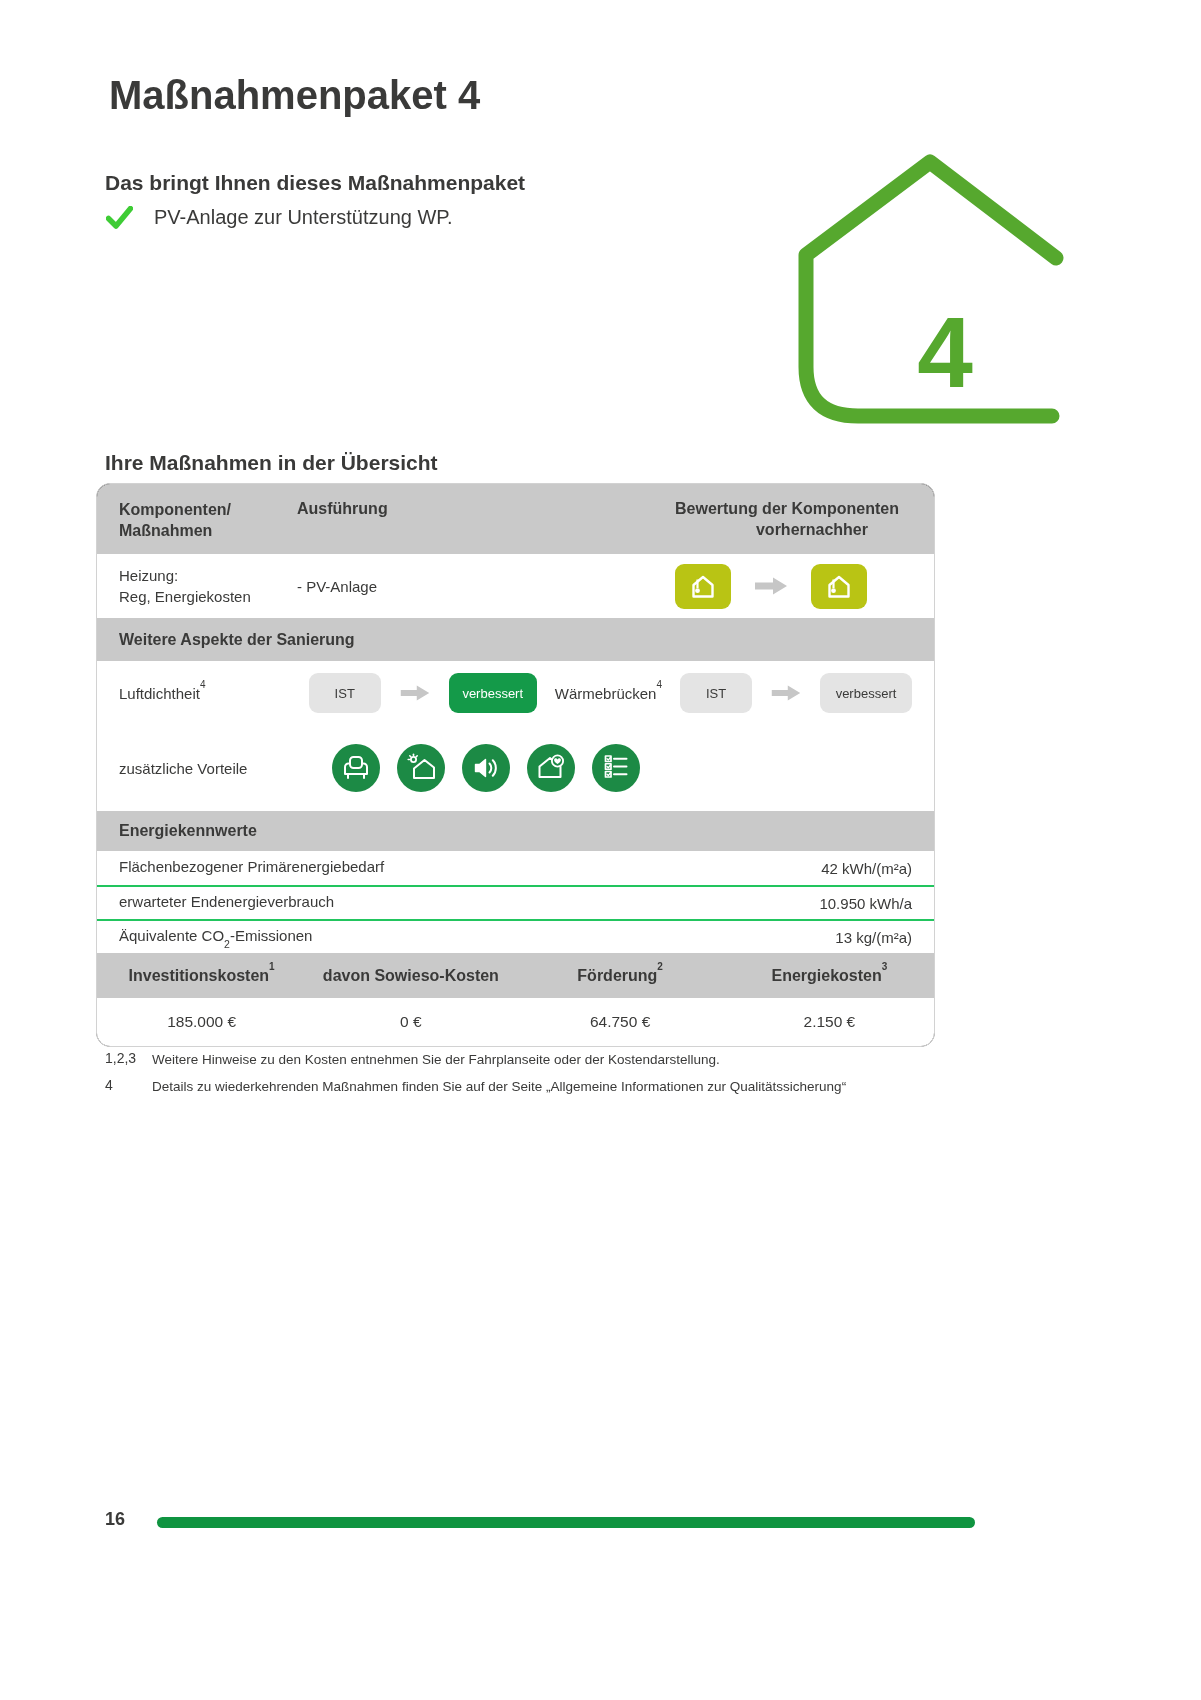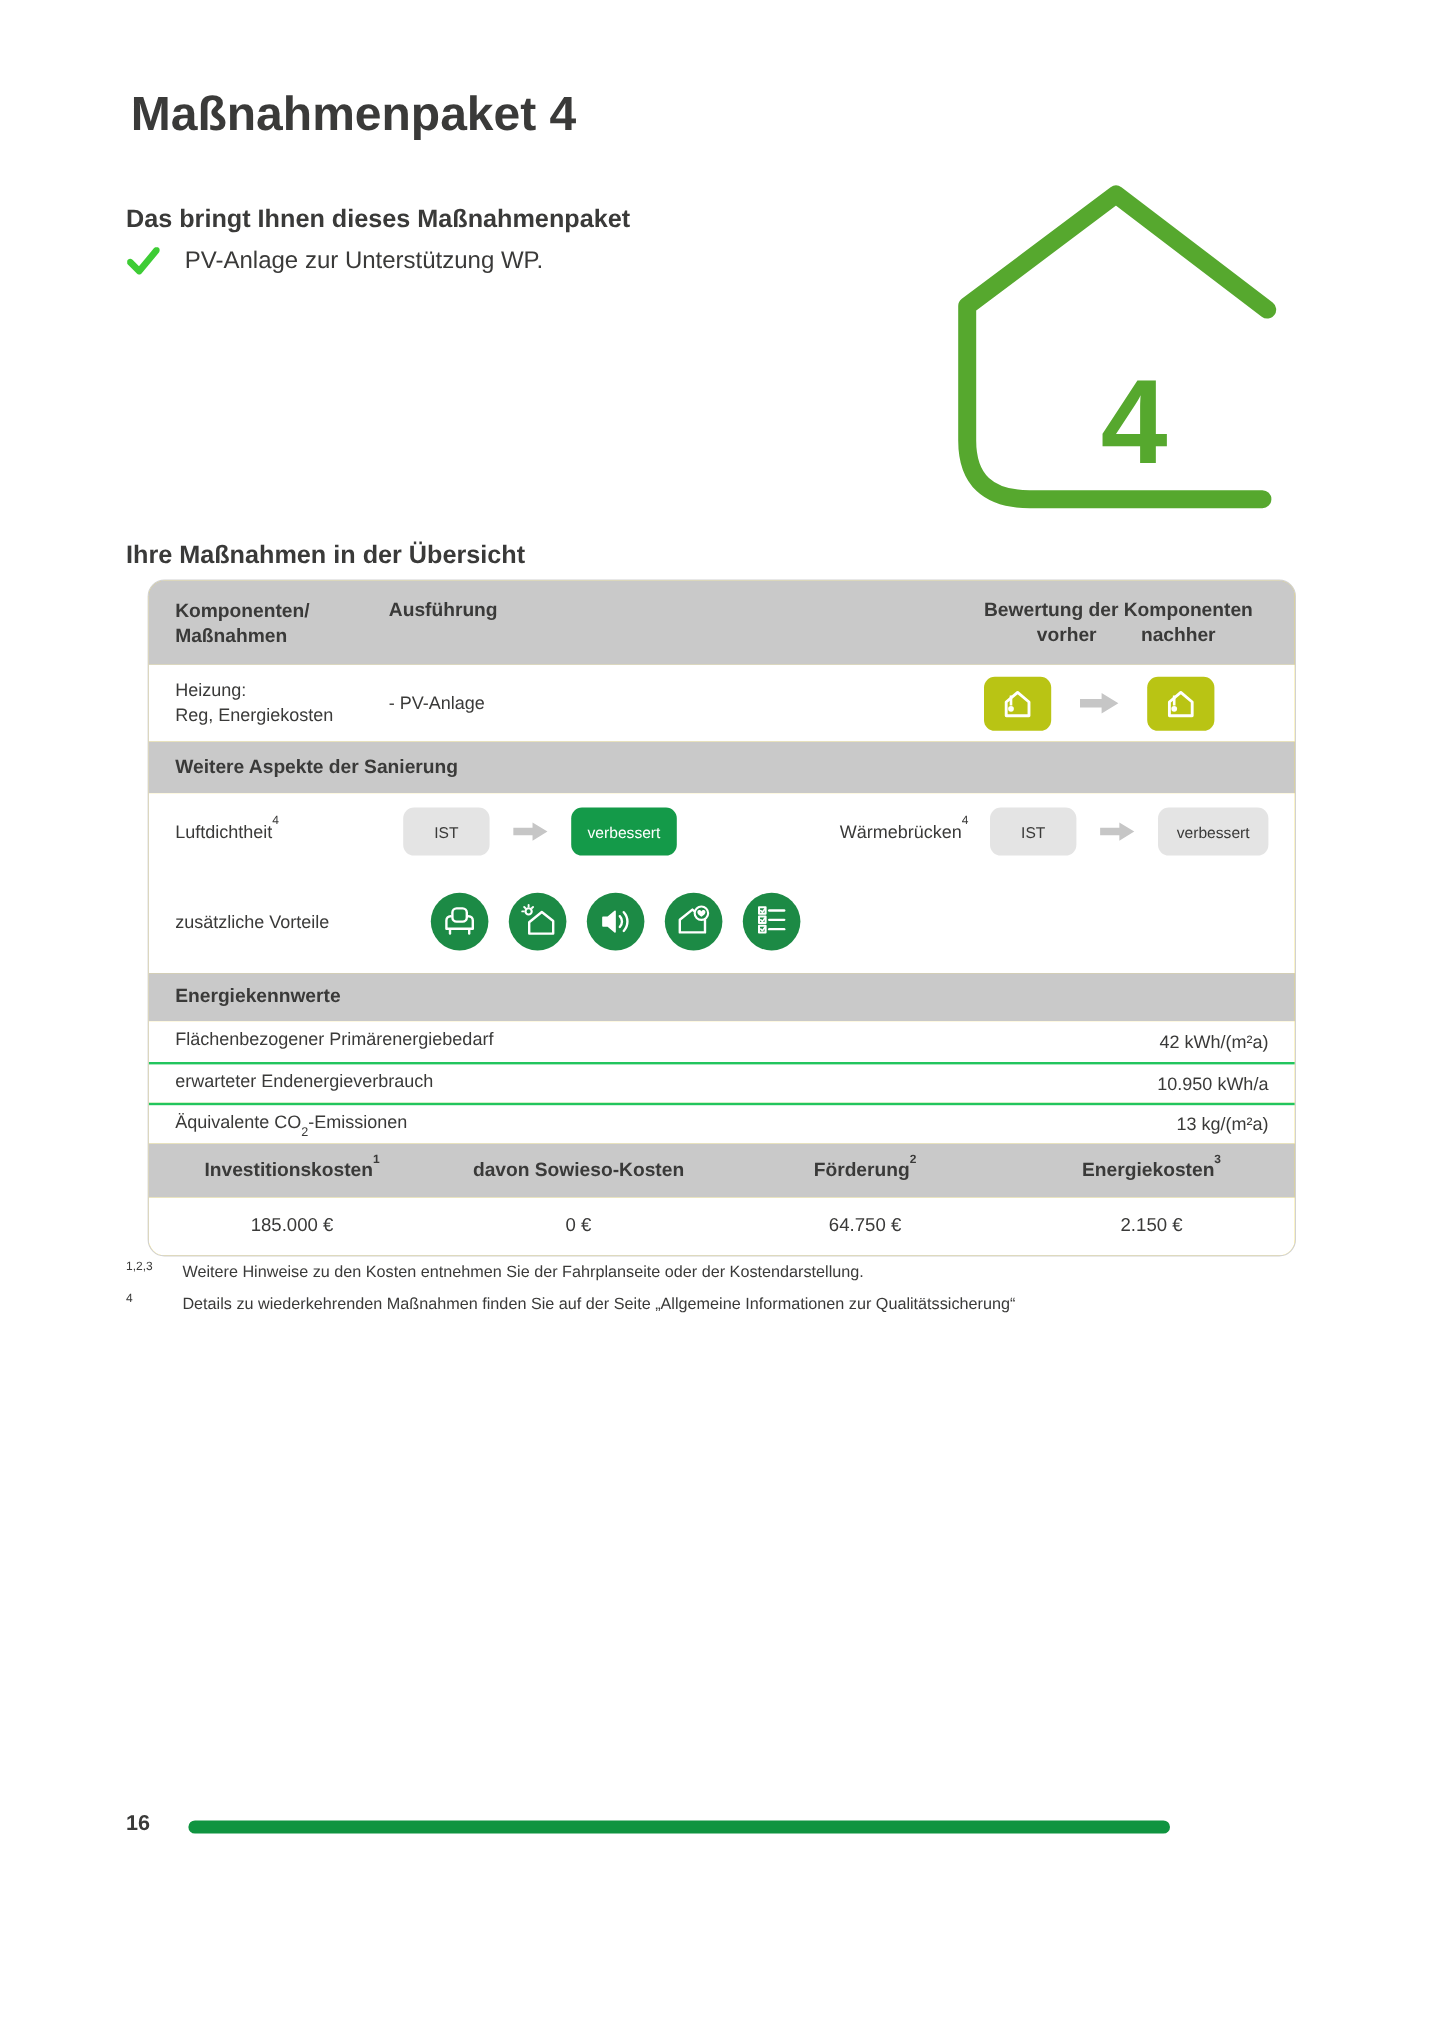--- a/index.html
+++ b/index.html
@@ -16,29 +16,29 @@
   .benefits-heading { left: 105px; top: 172px; font-size: 21px; font-weight: 700; line-height: 1; }
   .benefit-row { left: 106px; top: 206px; display: flex; align-items: center; gap: 21px; }
   .benefit-text { font-size: 20px; }
 
   .house-badge { left: 798px; top: 152px; width: 268px; height: 278px; }
   .house-number { left: 895px; top: 302px; width: 100px; text-align: center;
     font-size: 100px; font-weight: 700; color: #56a82e; line-height: 1; }
 
   .overview-heading { left: 105px; top: 452px; font-size: 21px; font-weight: 700; line-height: 1; }
 
-  .table { left: 123px; top: 483px; width: 957px; background: #fde047;
+  .table { left: 96px; top: 483px; width: 839px; background: #000000;
     border: 1px solid #d2d2d2; border-radius: 14px; overflow: hidden; }
 
   .thead { background: #c9c9c9; height: 70px; display: flex; padding: 16px 22px 0 22px;
     font-weight: 700; font-size: 16px; }
   .th-col1 { width: 178px; line-height: 1.3; }
   .th-col2 { flex: 1; }
   .th-col3 { width: 237px; }
-  .th-rating-sub { display: flex; justify-content: space-between; padding-right: 44px; margin-top: 3px; margin-left: 44px; }
+  .th-rating-sub { display: flex; justify-content: flex-end; padding-right: 44px; margin-top: 3px; margin-left: 44px; }
 
   .row { background: #fff; display: flex; align-items: center; padding: 0 22px; }
   .row-measure { height: 64px; font-size: 15px; }
   .col1 { width: 178px; line-height: 1.4; }
   .col2 { flex: 1; }
   .rating-cell { width: 237px; display: flex; align-items: center; gap: 22px; }
   .rating-badge { width: 56px; height: 45px; border-radius: 9px; background: #b9c414;
     display: flex; align-items: center; justify-content: center; flex: none; }
 
   .band { height: 43px; background: #c9c9c9; display: flex; align-items: center;
@@ -69,21 +69,21 @@
   .cost-vals { height: 48px; background: #fff; display: grid;
     grid-template-columns: repeat(4, 1fr); align-items: center; text-align: center;
     font-size: 15.5px; }
 
   .s { font-size: 10px; position: relative; top: -5px; }
   .sb { font-size: 10.5px; position: relative; top: 3px; }
 
   .footnote { left: 105px; font-size: 13.5px; display: flex; align-items: flex-start; }
   .fn-1 { top: 1052px; }
   .fn-2 { top: 1079px; }
-  .fn-marker { width: 47px; font-size: 10px; position: relative; top: -2px; flex: none; }
+  .fn-marker { width: 47px; font-size: 14px; position: relative; top: -2px; flex: none; }
 
   .page-num { left: 105px; top: 1509px; font-size: 18px; font-weight: 700; }
   .footer-bar { left: 157px; top: 1517px; width: 818px; height: 11px;
     border-radius: 5.5px; background: #0f9440; }
 
   svg { display: block; }
 </style>
 </head>
 <body>
 

